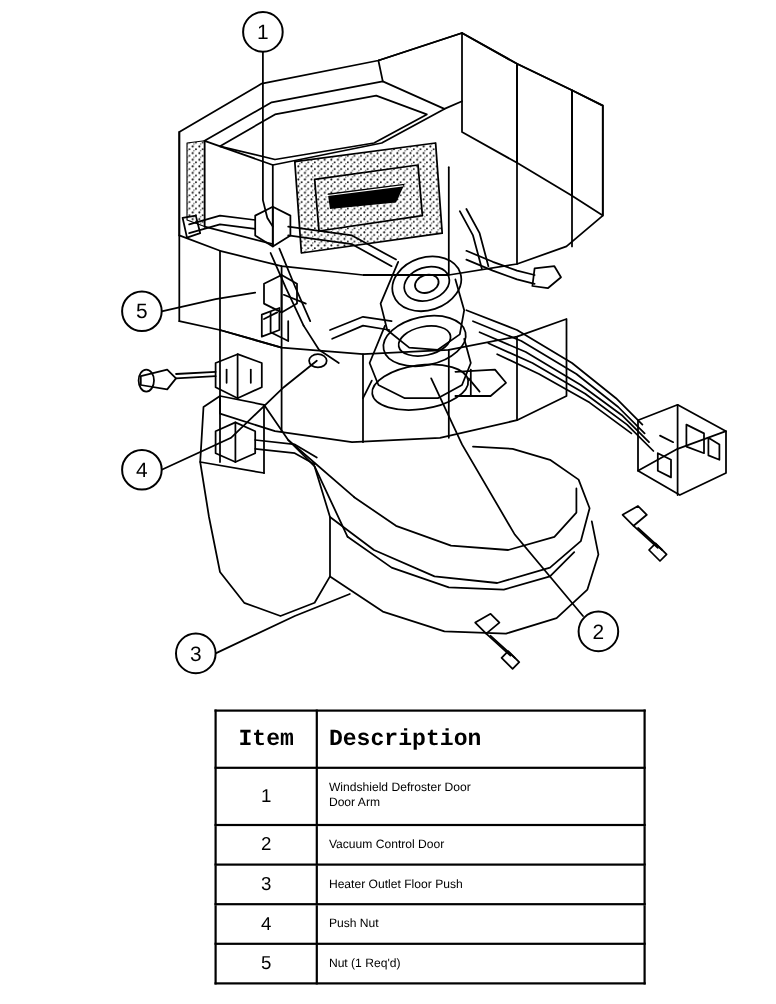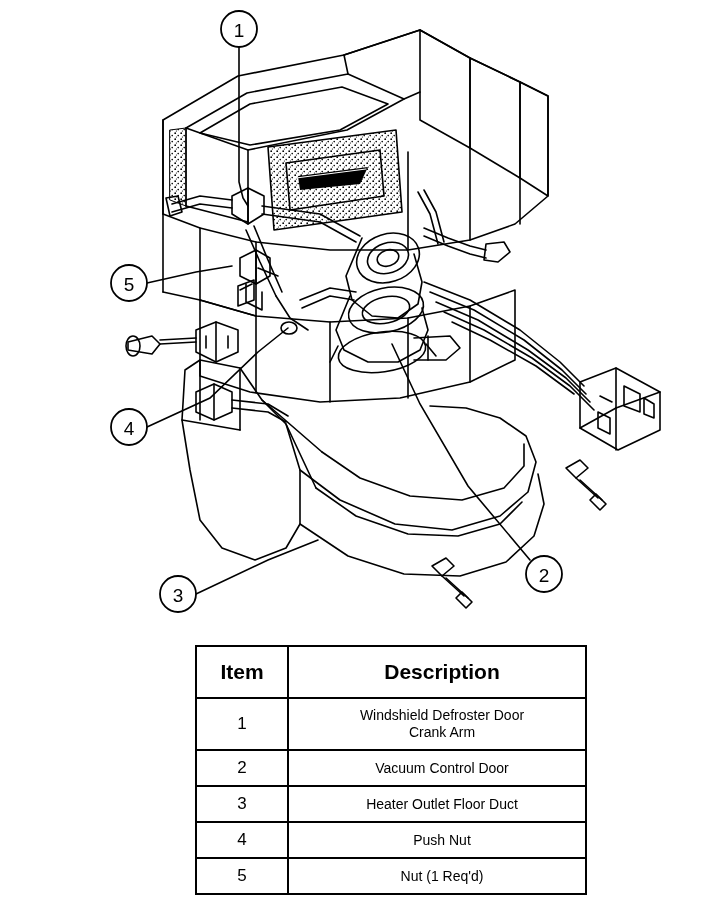--- a/index.html
+++ b/index.html
@@ -46,30 +46,31 @@
   table.legend td, table.legend th {
     border: 2px solid #000000;
     padding: 0;
     vertical-align: middle;
   }
   table.legend th.item-head, table.legend td.item-cell {
     width: 90px;
     text-align: center;
   }
   table.legend th.desc-head, table.legend td.desc-cell {
-    text-align: center;
+    text-align: left;
     padding-left: 10px;
   }
   table.legend th {
     font-size: 21px;
     font-weight: bold;
     height: 50px;
+    font-family: Liberation Mono, monospace;
   }
   table.legend td {
-    font-size: 14px;
+    font-size: 11px;
     height: 34px;
   }
   table.legend td.item-cell {
     font-size: 17px;
   }
   tr.tall td {
     height: 50px;
   }
   .desc-cell div {
     line-height: 1.25;
@@ -257,30 +258,30 @@
       <tr>
         <th class="item-head">Item</th>
         <th class="desc-head">Description</th>
       </tr>
     </thead>
     <tbody>
       <tr class="tall">
         <td class="item-cell">1</td>
         <td class="desc-cell">
           <div>Windshield Defroster Door</div>
-          <div>Crank Arm</div>
+          <div>Door Arm</div>
         </td>
       </tr>
       <tr>
         <td class="item-cell">2</td>
         <td class="desc-cell">Vacuum Control Door</td>
       </tr>
       <tr>
         <td class="item-cell">3</td>
-        <td class="desc-cell">Heater Outlet Floor Duct</td>
+        <td class="desc-cell">Heater Outlet Floor Push</td>
       </tr>
       <tr>
         <td class="item-cell">4</td>
         <td class="desc-cell">Push Nut</td>
       </tr>
       <tr>
         <td class="item-cell">5</td>
         <td class="desc-cell">Nut (1 Req'd)</td>
       </tr>
     </tbody>

